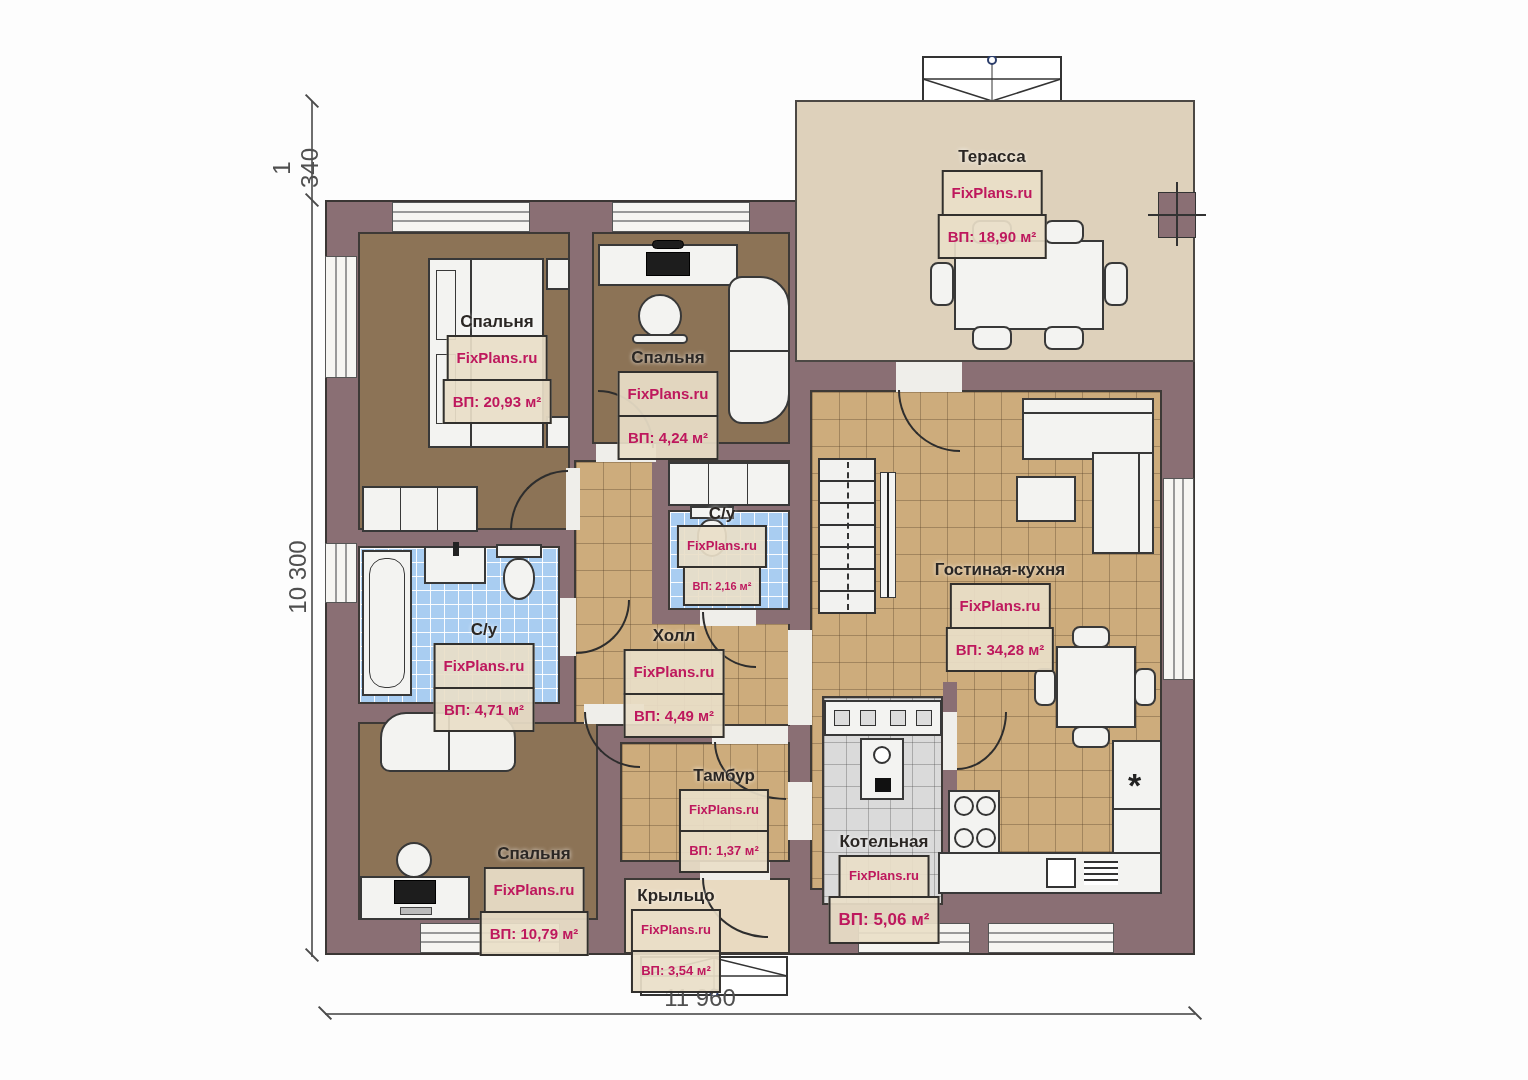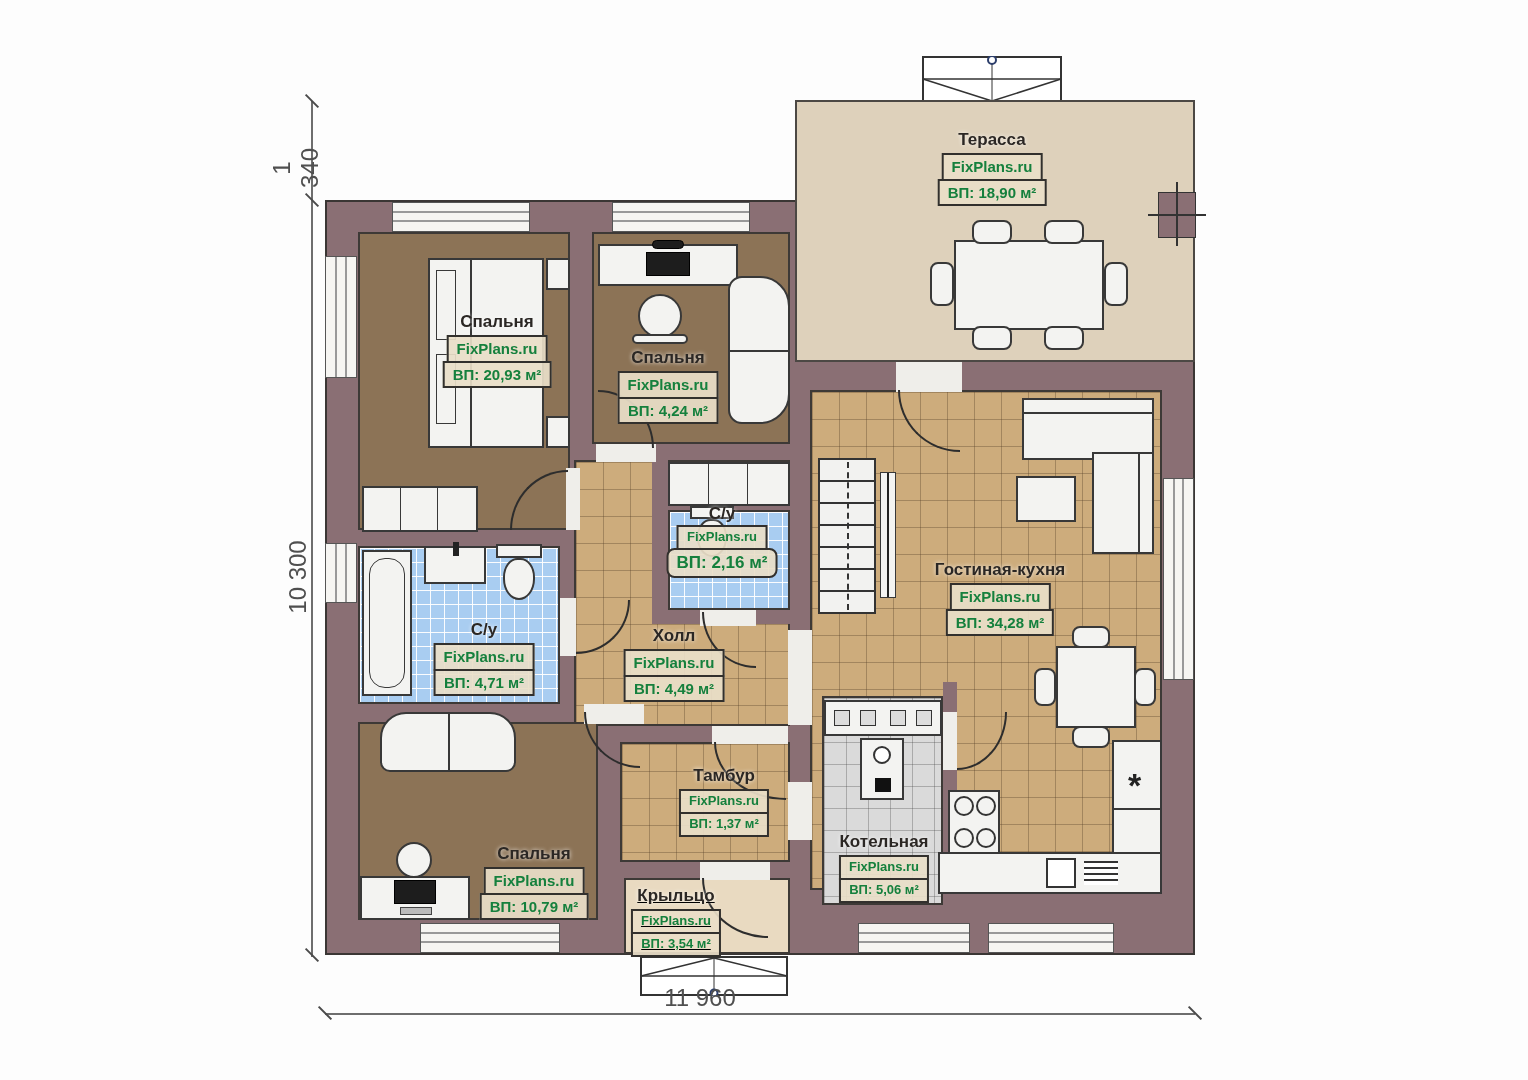--- a/index.html
+++ b/index.html
@@ -41,21 +41,21 @@
   .arc-tl{border-top-left-radius:100% 100%;border-width:2px 0 0 2px;}
   .arc-tr{border-top-right-radius:100% 100%;border-width:2px 2px 0 0;}
   .arc-br{border-bottom-right-radius:100% 100%;border-width:0 2px 2px 0;}
   .arc-bl{border-bottom-left-radius:100% 100%;border-width:0 0 2px 2px;}
   
   .room-label{position:absolute;z-index:30;display:flex;flex-direction:column;align-items:center;
     transform:translateX(-50%);}
   .room-name{font-weight:bold;font-size:17px;color:#2b2724;white-space:nowrap;
     text-shadow:0 0 4px rgba(255,255,255,.85);margin-bottom:3px;}
   .label-box{border:2px solid #32302d;background:rgba(233,222,200,.92);font-size:15px;
-    font-weight:bold;color:#15803d;padding:2px 8px;line-height:1.3;white-space:nowrap;text-align:right;}
+    font-weight:bold;color:#be185d;padding:11px 8px;line-height:1.3;white-space:nowrap;text-align:right;}
   .label-box + .label-box{margin-top:-2px;}
   
   .dim-line{background:#6e6e6e;z-index:8;}
   .tick{position:absolute;width:18px;height:2px;background:#4a4a4a;transform:rotate(45deg);z-index:9;}
   .dim-text{position:absolute;color:#4f4f4f;font-size:24px;z-index:9;text-align:center;}
   .stair-rail{background:#f3f3f1;border:1.5px solid #383838;z-index:5;}
   .stairs{background:repeating-linear-gradient(to bottom,#f2f2f0 0 20px,#333 20px 22px);
     border:2px solid #333;z-index:5;}
   .stairs .updash{position:absolute;left:50%;top:2px;bottom:2px;border-left:2px dashed #333;}
   .burner{position:absolute;width:16px;height:16px;border:2px solid #333;border-radius:50%;background:transparent;}
@@ -234,21 +234,21 @@
   </div>
 
   <div class="abs furn" style="left:380px;top:712px;width:136px;height:60px;border-radius:26px 26px 10px 10px;">
     <div class="divline-v" style="left:66px;"></div>
   </div>
   <div class="abs furn" style="left:360px;top:876px;width:110px;height:44px;"></div>
   <div class="abs furn-dark" style="left:394px;top:880px;width:42px;height:24px;"></div>
   <div class="abs" style="left:400px;top:907px;width:32px;height:8px;background:#bbb;border:1px solid #444;z-index:6;"></div>
   <div class="abs furn round" style="left:396px;top:842px;width:36px;height:36px;"></div>
 
-  <div class="room-label" style="left:992px;top:130px;">
+  <div class="room-label" style="left:992px;top:147px;">
     <div class="room-name">Терасса</div>
     <div class="label-box">FixPlans.ru</div>
     <div class="label-box">ВП: 18,90 м²</div>
   </div>
   <div class="room-label" style="left:497px;top:312px;">
     <div class="room-name">Спальня</div>
     <div class="label-box">FixPlans.ru</div>
     <div class="label-box">ВП: 20,93 м²</div>
   </div>
   <div class="room-label" style="left:668px;top:348px;">
@@ -257,46 +257,46 @@
     <div class="label-box">ВП: 4,24 м²</div>
   </div>
   <div class="room-label" style="left:484px;top:620px;">
     <div class="room-name">С/у</div>
     <div class="label-box">FixPlans.ru</div>
     <div class="label-box">ВП: 4,71 м²</div>
   </div>
   <div class="room-label" style="left:722px;top:504px;">
     <div class="room-name" style="margin-bottom:1px;">С/у</div>
     <div class="label-box" style="font-size:13px;">FixPlans.ru</div>
-    <div class="label-box" style="font-size:17px;border-radius:8px;">ВП: 2,16 м²</div>
+    <div class="label-box" style="font-size:11px;">ВП: 2,16 м²</div>
   </div>
   <div class="room-label" style="left:674px;top:626px;">
     <div class="room-name">Холл</div>
     <div class="label-box">FixPlans.ru</div>
     <div class="label-box">ВП: 4,49 м²</div>
   </div>
   <div class="room-label" style="left:1000px;top:560px;">
     <div class="room-name">Гостиная-кухня</div>
     <div class="label-box">FixPlans.ru</div>
     <div class="label-box">ВП: 34,28 м²</div>
   </div>
   <div class="room-label" style="left:724px;top:766px;">
     <div class="room-name">Тамбур</div>
     <div class="label-box" style="font-size:13px;">FixPlans.ru</div>
     <div class="label-box" style="font-size:13px;">ВП: 1,37 м²</div>
   </div>
   <div class="room-label" style="left:884px;top:832px;">
     <div class="room-name">Котельная</div>
     <div class="label-box" style="font-size:13px;">FixPlans.ru</div>
-    <div class="label-box" style="font-size:13px;">ВП: 5,06 м²</div>
+    <div class="label-box" style="font-size:17px;">ВП: 5,06 м²</div>
   </div>
   <div class="room-label" style="left:534px;top:844px;">
     <div class="room-name">Спальня</div>
     <div class="label-box">FixPlans.ru</div>
     <div class="label-box">ВП: 10,79 м²</div>
   </div>
-  <div class="room-label" style="left:676px;top:886px;text-decoration:underline;">
+  <div class="room-label" style="left:676px;top:886px;">
     <div class="room-name">Крыльцо</div>
     <div class="label-box" style="font-size:13px;">FixPlans.ru</div>
     <div class="label-box" style="font-size:13px;">ВП: 3,54 м²</div>
   </div>
 
 </div>
 
 </body></html>

